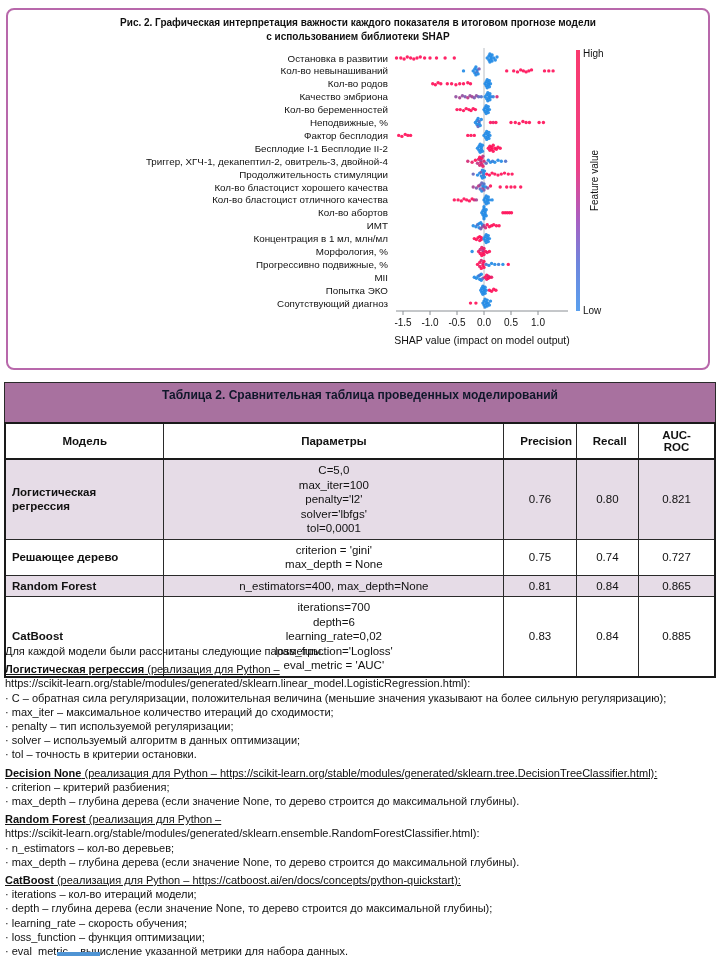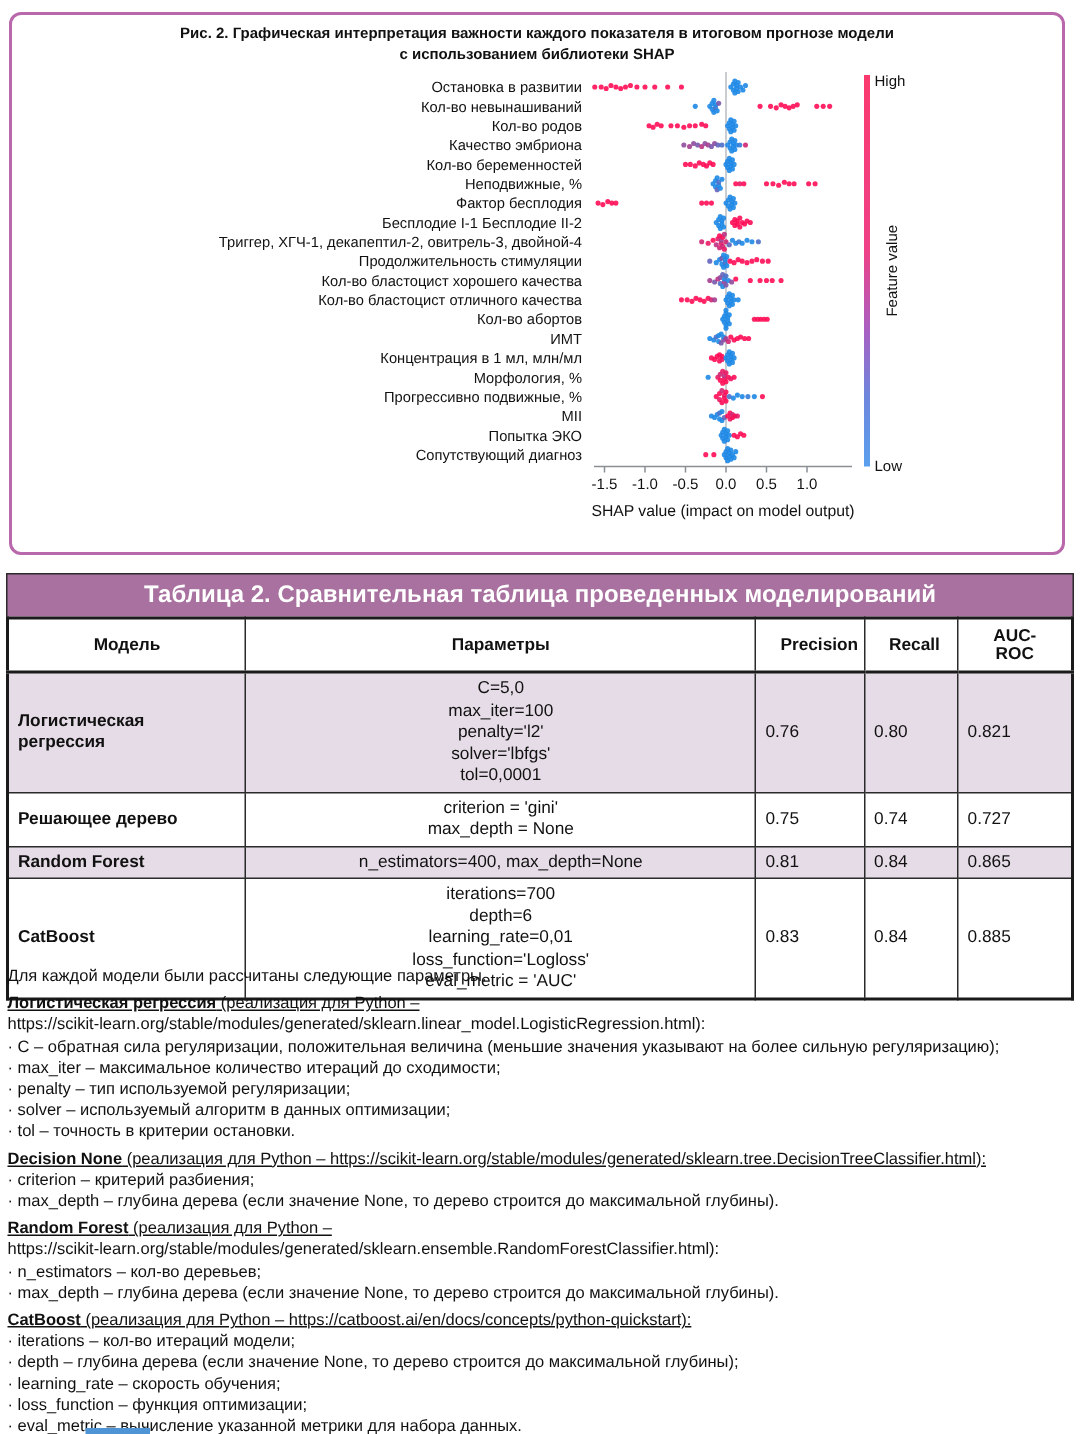--- a/index.html
+++ b/index.html
@@ -16,40 +16,40 @@
   }
   .fig-title{
     position:absolute;top:6px;left:0;right:0;text-align:center;
     font-weight:700;font-size:10px;line-height:14px;z-index:2;
   }
   #shap-svg{position:absolute;left:0;top:0;}
   #shap-svg text{font-family:"Liberation Sans",sans-serif;fill:#111;}
   
   .table-block{position:absolute;left:4px;top:382px;width:712px;}
   .table-title{
-    background:var(--tbl-title-bg,#a8719f);color:#ffffff;font-weight:700;
-    font-size:16px;text-align:center;padding:5px 0 5px 0;
+    background:var(--tbl-title-bg,#a8719f);color:#0f172a;font-weight:700;
+    font-size:12px;text-align:center;padding:5px 0 20px 0;
     border:1px solid #2a2a2a;border-bottom:none;
   }
   table.cmp{
     border-collapse:collapse;width:712px;table-layout:fixed;
     border:2px solid #1a1a1a;font-size:11.5px;
   }
   table.cmp th{
     font-weight:700;text-align:center;padding:5px 16px;
     border:1px solid #2a2a2a;border-bottom:2px solid #1a1a1a;background:#fff;
   }
   table.cmp td{
     border:1px solid #2a2a2a;padding:3px 6px;vertical-align:middle;
     line-height:14.5px;
     margin-top:16px;
   }
   table.cmp td.model{font-weight:700;text-align:left;}
   table.cmp td.params{text-align:center;}
-  table.cmp td.metric{}
+  table.cmp td.metric{text-align:center;}
   tr.shaded td{background:var(--row-shaded,#e6dce7);}
   
   .notes{
     position:absolute;left:5px;top:644px;width:712px;
     font-size:11px;line-height:14.2px;
   }
   .notes .block-gap{margin-top:4px;text-decoration:underline;}
   .notes b{font-weight:700;}
   .bullet-line::before{content:"· ";}
   
@@ -577,21 +577,21 @@
           </td>
           <td class="metric">0.81</td>
           <td class="metric">0.84</td>
           <td class="metric">0.865</td>
         </tr>
         <tr>
           <td class="model">CatBoost</td>
           <td class="params">
             <div>iterations=700</div>
             <div>depth=6</div>
-            <div>learning_rate=0,01</div>
+            <div>learning_rate=0,02</div>
             <div>loss_function='Logloss'</div>
             <div>eval_metric = 'AUC'</div>
           </td>
           <td class="metric">0.83</td>
           <td class="metric">0.84</td>
           <td class="metric">0.885</td>
         </tr>
       </tbody>
     </table>
 </div>

